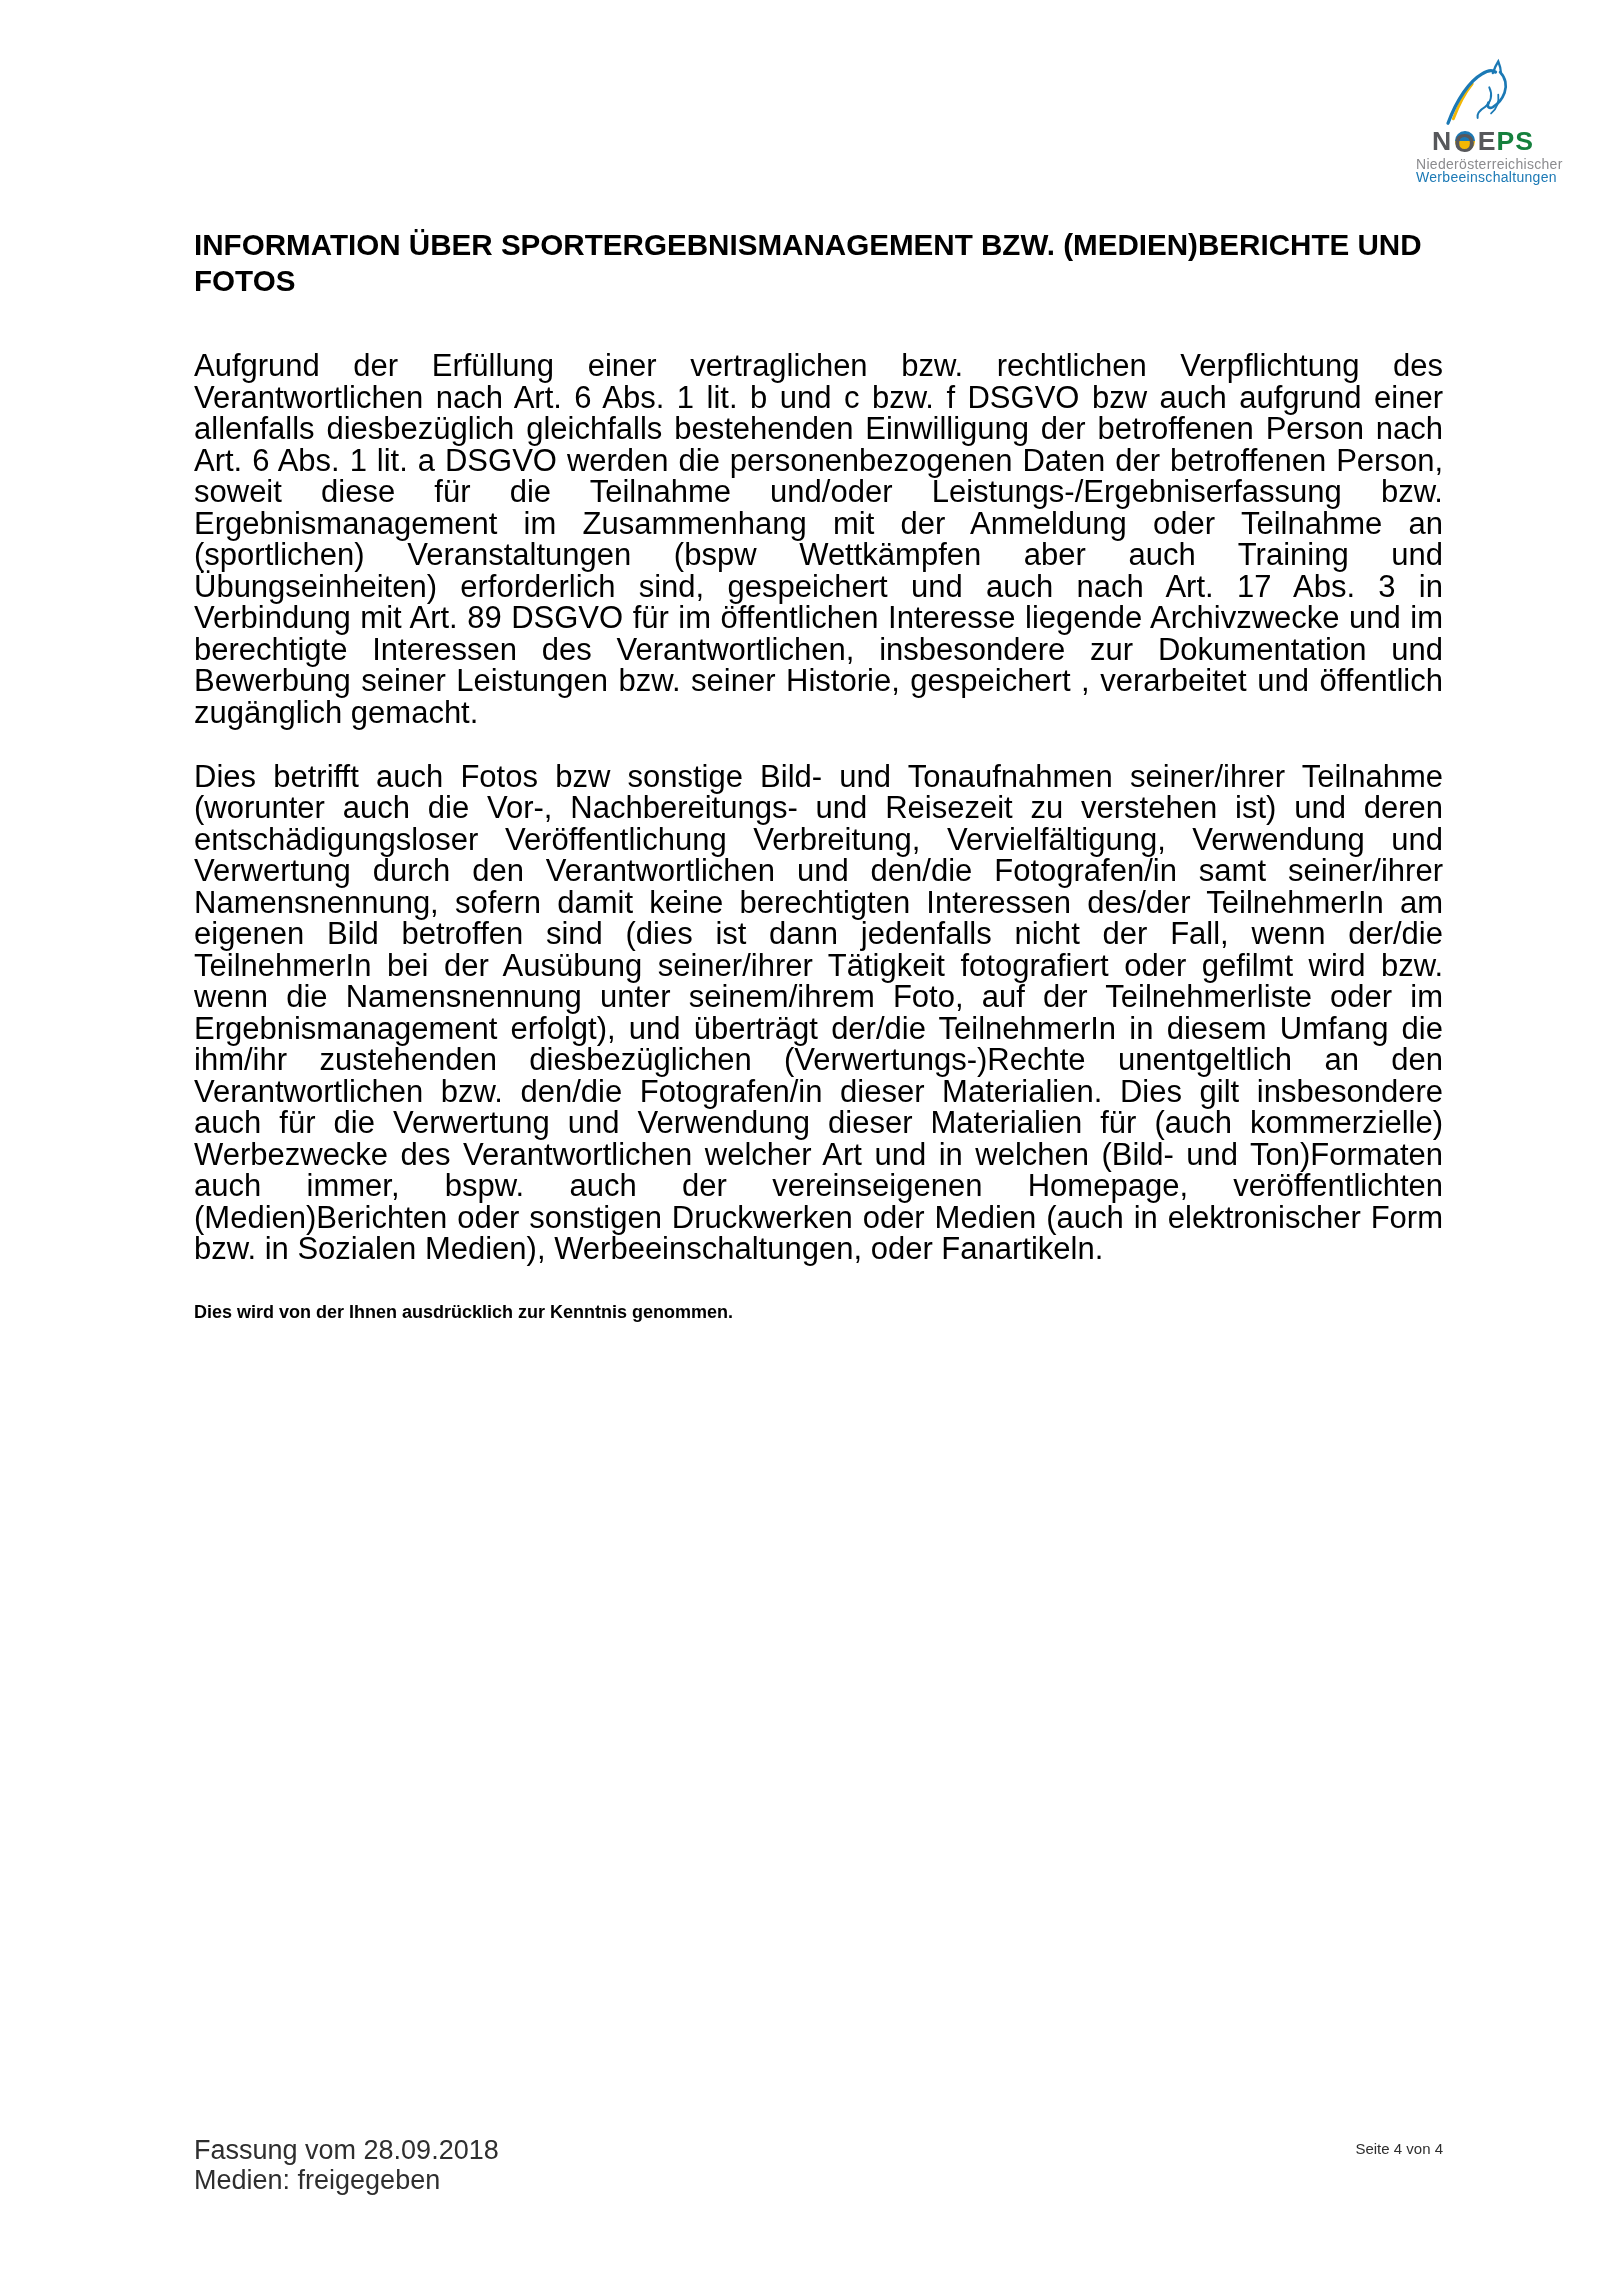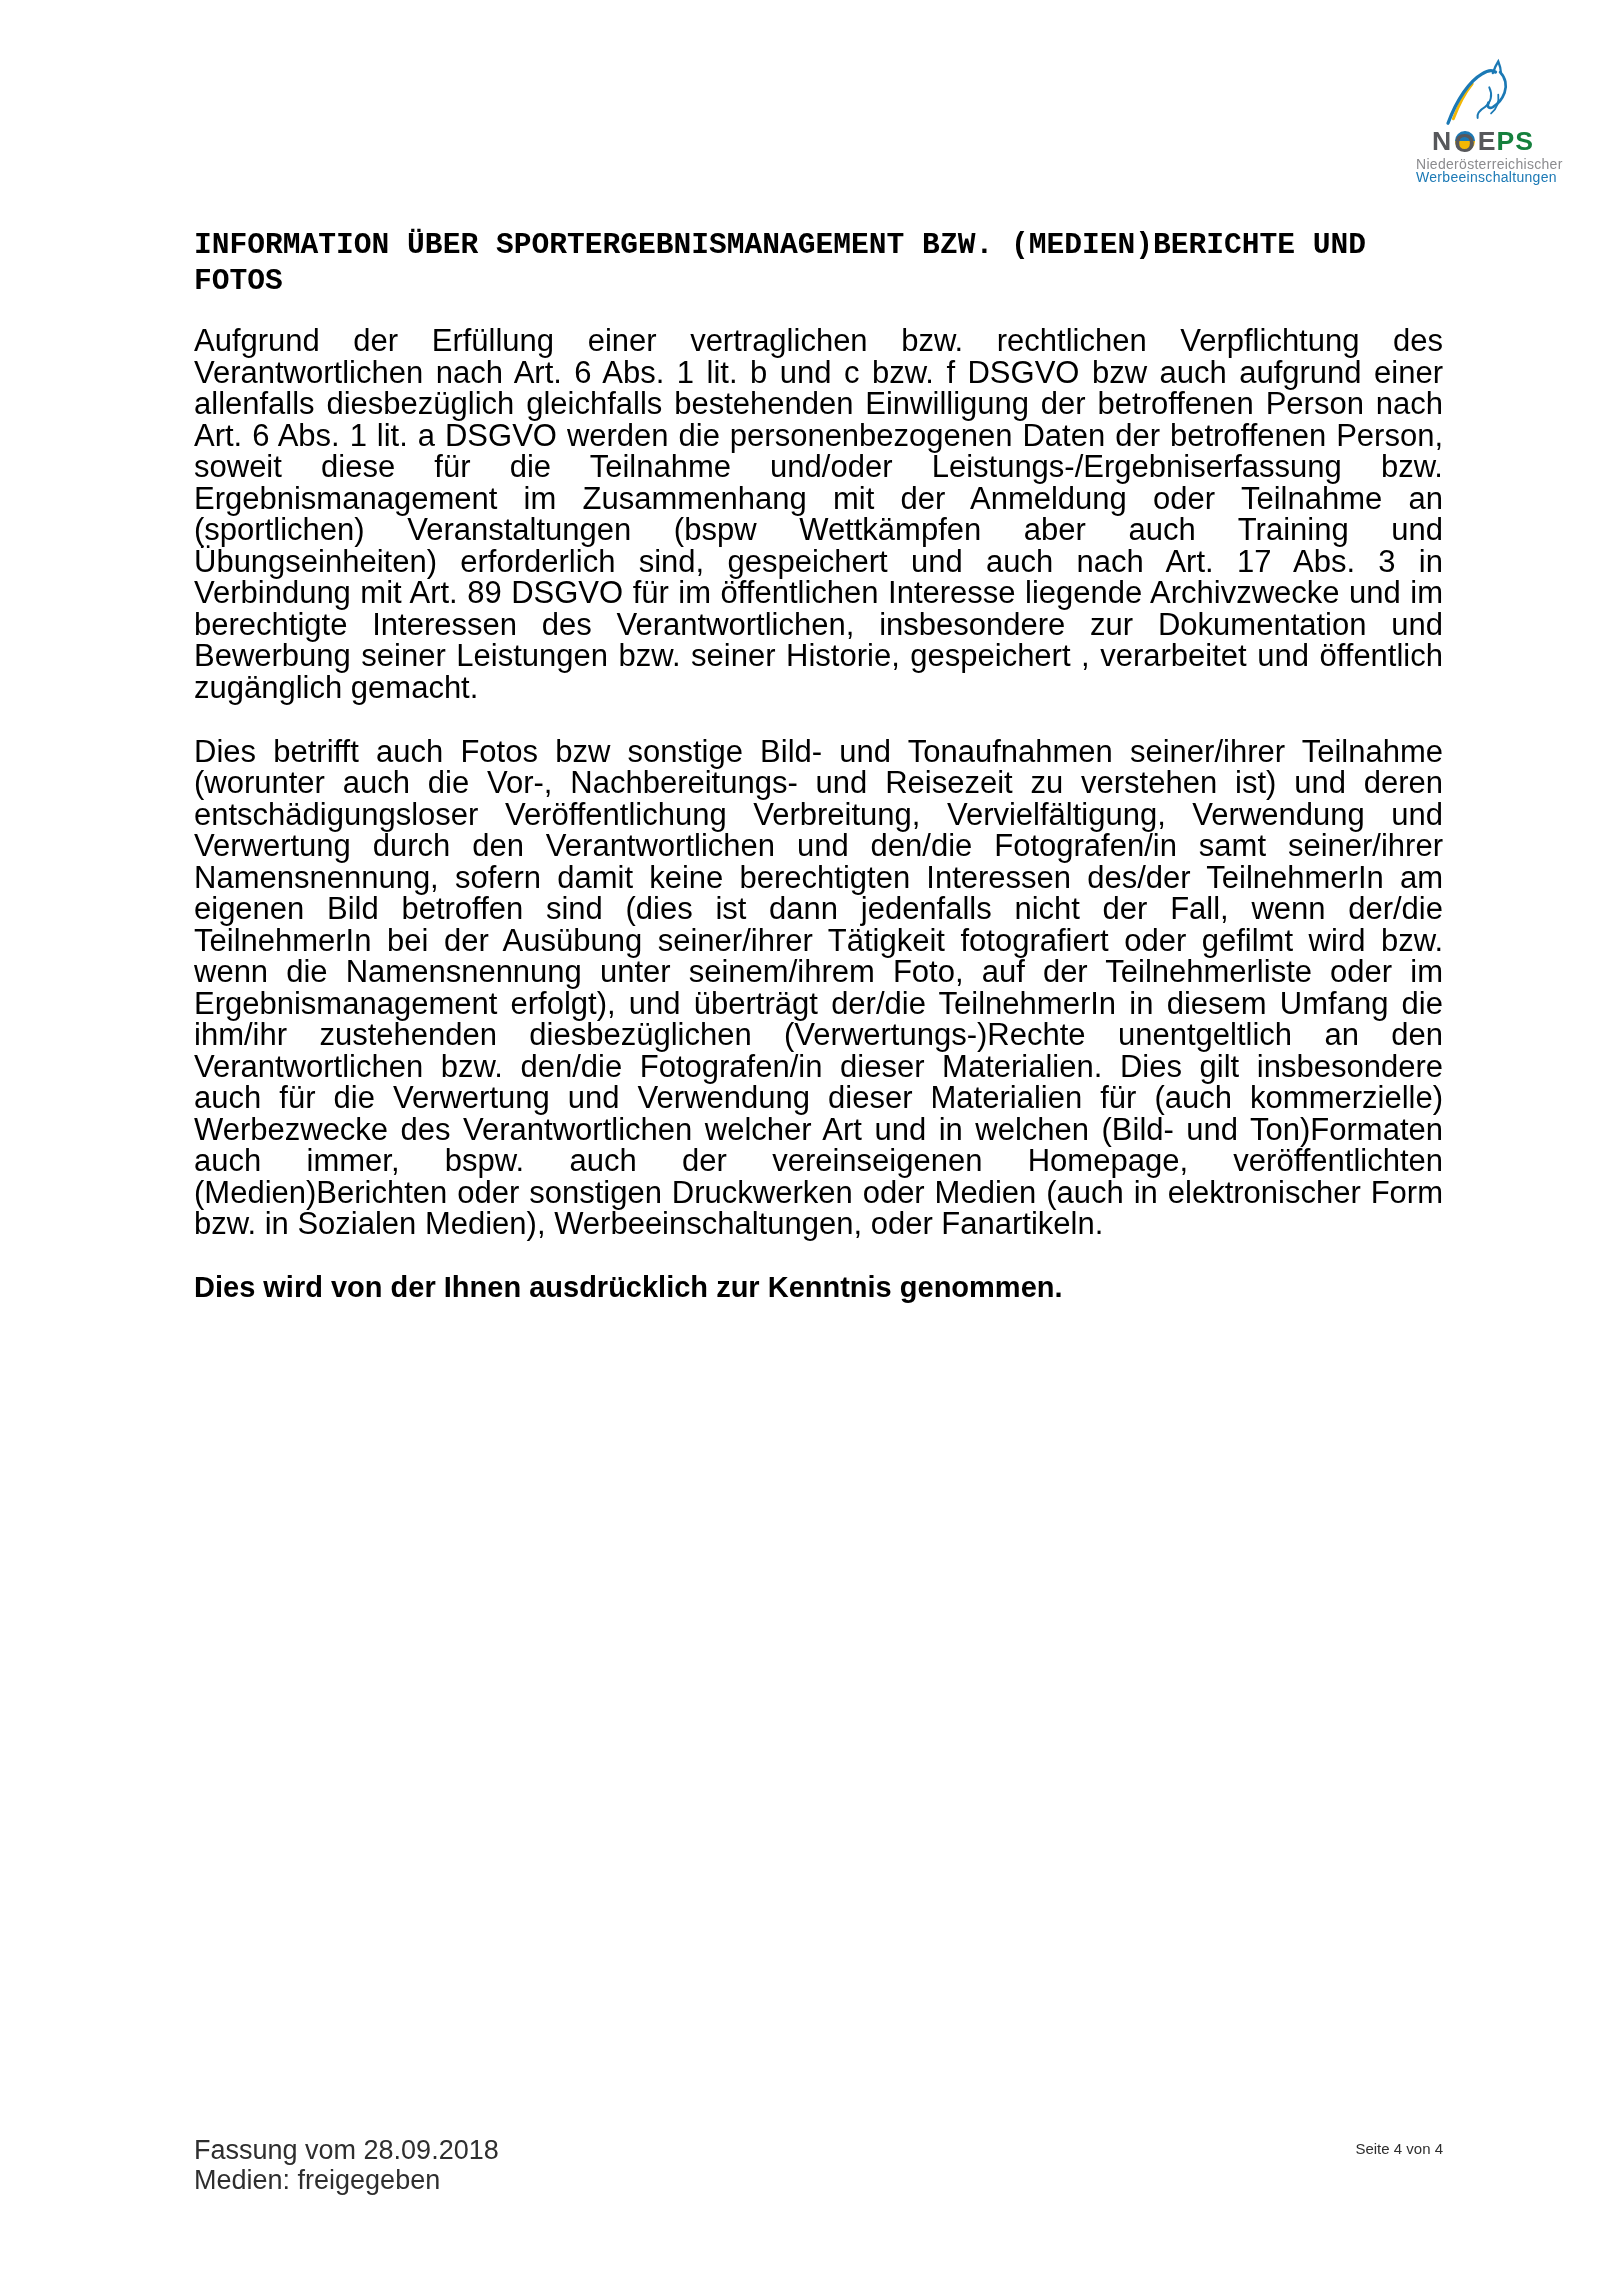--- a/index.html
+++ b/index.html
@@ -80,32 +80,31 @@
     position: absolute;
     left: 194px;
     top: 227px;
     width: 1249px;
   }
   .doc-heading {
     font-size: 29.6px;
     font-weight: bold;
     line-height: 36px;
     color: #000000;
-    margin-bottom: 26px;
-    font-family: Liberation Mono, monospace;
+    margin-bottom: 51px;
   }
   .doc-paragraph {
     font-size: 31px;
     line-height: 31.5px;
     text-align: justify;
     color: #000000;
     margin-bottom: 32.5px;
   }
   .doc-ack {
-    font-size: 29px;
+    font-size: 18px;
     line-height: 31.5px;
     font-weight: bold;
     color: #000000;
   }
 
   
   .footer-left {
     position: absolute;
     left: 194px;
     top: 2136px;

